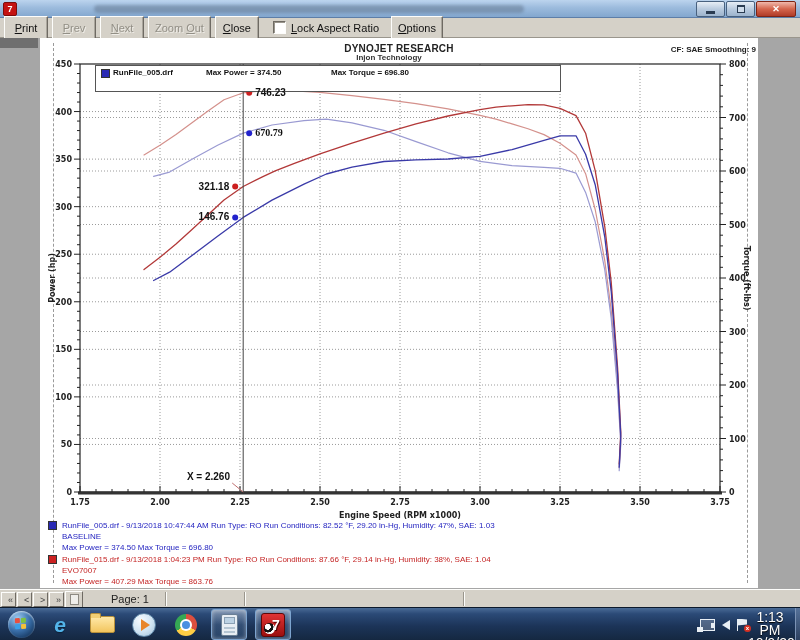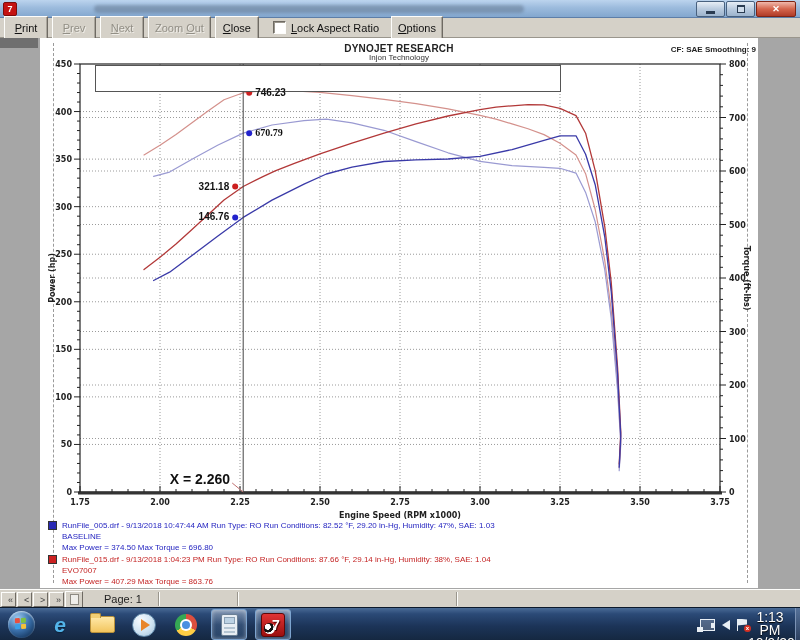--- a/index.html
+++ b/index.html
@@ -35,44 +35,44 @@
   .chk-box{width:11px;height:11px;background:#fff;border:1px solid;border-color:#6e6a63 #fdfdfb #fdfdfb #6e6a63;
     box-shadow:inset 1px 1px 0 #9a968d;margin-right:5px;}
   .chk-label{font-size:11px;color:#111;}
   
   .preview{position:absolute;left:0;top:38px;width:800px;height:550px;background:#a6a6a6;}
   .scroll-corner{position:absolute;left:0;top:0;width:38px;height:10px;background:#6f6f6f;}
   .page{position:absolute;left:40px;top:0;width:718px;height:550px;background:#ffffff;}
   .margin-guide{position:absolute;top:5px;height:540px;width:0;border-left:1px dashed #9a9a9a;}
   .hdr-brand{position:absolute;left:259px;top:5px;width:200px;text-align:center;
     font-size:10px;font-weight:bold;color:#222;letter-spacing:.2px;}
-  .hdr-sub{position:absolute;left:259px;top:15px;width:200px;text-align:center;font-size:8px;font-weight:normal;color:#333;}
+  .hdr-sub{position:absolute;left:249px;top:15px;width:200px;text-align:center;font-size:8px;font-weight:bold;color:#333;}
   .hdr-right{position:absolute;right:2px;top:7px;font-size:8px;font-weight:bold;color:#222;}
   #chart-svg{position:absolute;left:0;top:0;}
   .legend-box{position:absolute;left:55px;top:27px;width:464px;height:25px;
     background:#fff;border:1px solid #555;}
   .legend-row{position:absolute;left:0;width:100%;height:11px;font-size:8px;font-weight:bold;color:#111;}
   .legend-chip{position:absolute;left:5px;top:1px;width:7px;height:7px;border:1px solid #333;}
   .lg-file{position:absolute;left:17px;top:0;}
   .lg-power{position:absolute;left:110px;top:0;}
   .lg-torque{position:absolute;left:235px;top:0;}
   .readout-label{position:absolute;font-size:10px;font-weight:bold;color:#111;white-space:nowrap;text-align:center;}
   .cursor-x-label{position:absolute;left:104px;top:433px;width:86px;text-align:right;
-    font-size:14px;font-weight:bold;color:#111;}
+    font-size:10px;font-weight:bold;color:#111;}
   .footer-line{position:absolute;left:22px;font-size:8px;white-space:nowrap;}
   .footer-chip{position:absolute;left:8px;width:7px;height:7px;border:1px solid;}
   
   .statusbar{position:absolute;left:0;top:589px;width:800px;height:18px;background:#d5d1c8;
     border-top:1px solid #fdfdfb;display:flex;align-items:center;font-size:11px;color:#222;}
   .nav-btn{width:15px;height:15px;margin-left:1px;background:#d5d1c8;border:1px solid;
     border-color:#fdfdfb #6e6a63 #6e6a63 #fdfdfb;font-size:9px;color:#444;text-align:center;line-height:13px;}
   .page-icon-btn{width:16px;height:15px;margin-left:1px;background:#d5d1c8;border:1px solid;
     border-color:#fdfdfb #6e6a63 #6e6a63 #fdfdfb;display:flex;align-items:center;justify-content:center;}
   .page-icon-glyph{width:7px;height:9px;border:1px solid #8d8a82;background:#efeeea;}
-  .sb-page{margin-left:21px;}
+  .sb-page{margin-left:28px;}
   .sb-div{width:1px;height:14px;margin-left:14px;background:#9a968d;box-shadow:1px 0 0 #fdfdfb;}
   
   .taskbar{position:absolute;left:0;top:607px;width:800px;height:33px;
     background:linear-gradient(180deg,#4a6b96 0%,#2b4a77 18%,#1c3458 55%,#14273f 100%);
     border-top:1px solid #0c1a2c;display:flex;align-items:center;}
   .orb{position:relative;width:27px;height:27px;margin-left:8px;border-radius:50%;
     background:radial-gradient(circle at 35% 28%,#9ecdf2 0%,#3c72ad 45%,#173a63 80%,#0d2138 100%);
     box-shadow:inset 0 1px 2px rgba(255,255,255,.7);}
   .orb-flag{position:absolute;left:7px;top:7px;width:12px;height:12px;display:grid;
     grid-template-columns:5px 5px;grid-template-rows:5px 5px;gap:1px;transform:rotate(-2deg);}
@@ -356,20 +356,26 @@
           <polyline points="113.6,242.5 129.6,234.2 152.0,217.5 177.6,198.2 203.2,179.4 232.0,162.1 264.0,146.1 286.4,136.0 312.0,129.1 344.0,123.5 376.0,121.9 408.0,121.0 440.0,118.3 472.0,111.6 504.0,102.3 520.0,97.9 536.0,97.8 545.6,116.3 555.2,146.7 564.8,199.2 571.2,253.3 577.6,336.0 580.8,398.0 579.2,429.1" fill="none" stroke="#3a3aa8" stroke-width="1.3" stroke-linejoin="round" stroke-linecap="round"></polyline>
           <line x1="203.19999999999993" x2="203.19999999999993" y1="26" y2="454" stroke="#444" stroke-width="1"></line>
           <line x1="192.19999999999993" x2="203.19999999999993" y1="445" y2="454" stroke="#c07070"></line>
           <circle cx="209.19999999999993" cy="54.76695000000001" r="3" fill="#cc1f1f"></circle>
           <circle cx="209.19999999999993" cy="95.12735000000004" r="3" fill="#2222cc"></circle>
           <circle cx="195.19999999999993" cy="148.52213333333333" r="3" fill="#cc1f1f"></circle>
           <circle cx="195.19999999999993" cy="179.3952" r="3" fill="#2222cc"></circle>
         </svg>
 
       <div class="legend-box" id="legend-box">
+          <div class="legend-row" style="top: 2px;">
+            <span class="legend-chip" style="background: rgb(42, 42, 180);"></span>
+            <span class="lg-file">RunFile_005.drf</span>
+            <span class="lg-power">Max Power = 374.50</span>
+            <span class="lg-torque">Max Torque = 696.80</span>
+          </div>
         </div>
 
       <div class="cursor-x-label">X = 2.260</div>
       <div id="readout-labels">
           <div class="readout-label" style="top: 48.767px; left: 215.2px;">746.23</div>
           <div class="readout-label" style="top: 89.1274px; left: 215.2px; font-family: Liberation Serif, serif;">670.79</div>
           <div class="readout-label" style="top: 142.522px; right: 528.8px;">321.18</div>
           <div class="readout-label" style="top: 173.395px; right: 528.8px;">146.76</div>
         </div>
       <div id="footer-runs">

